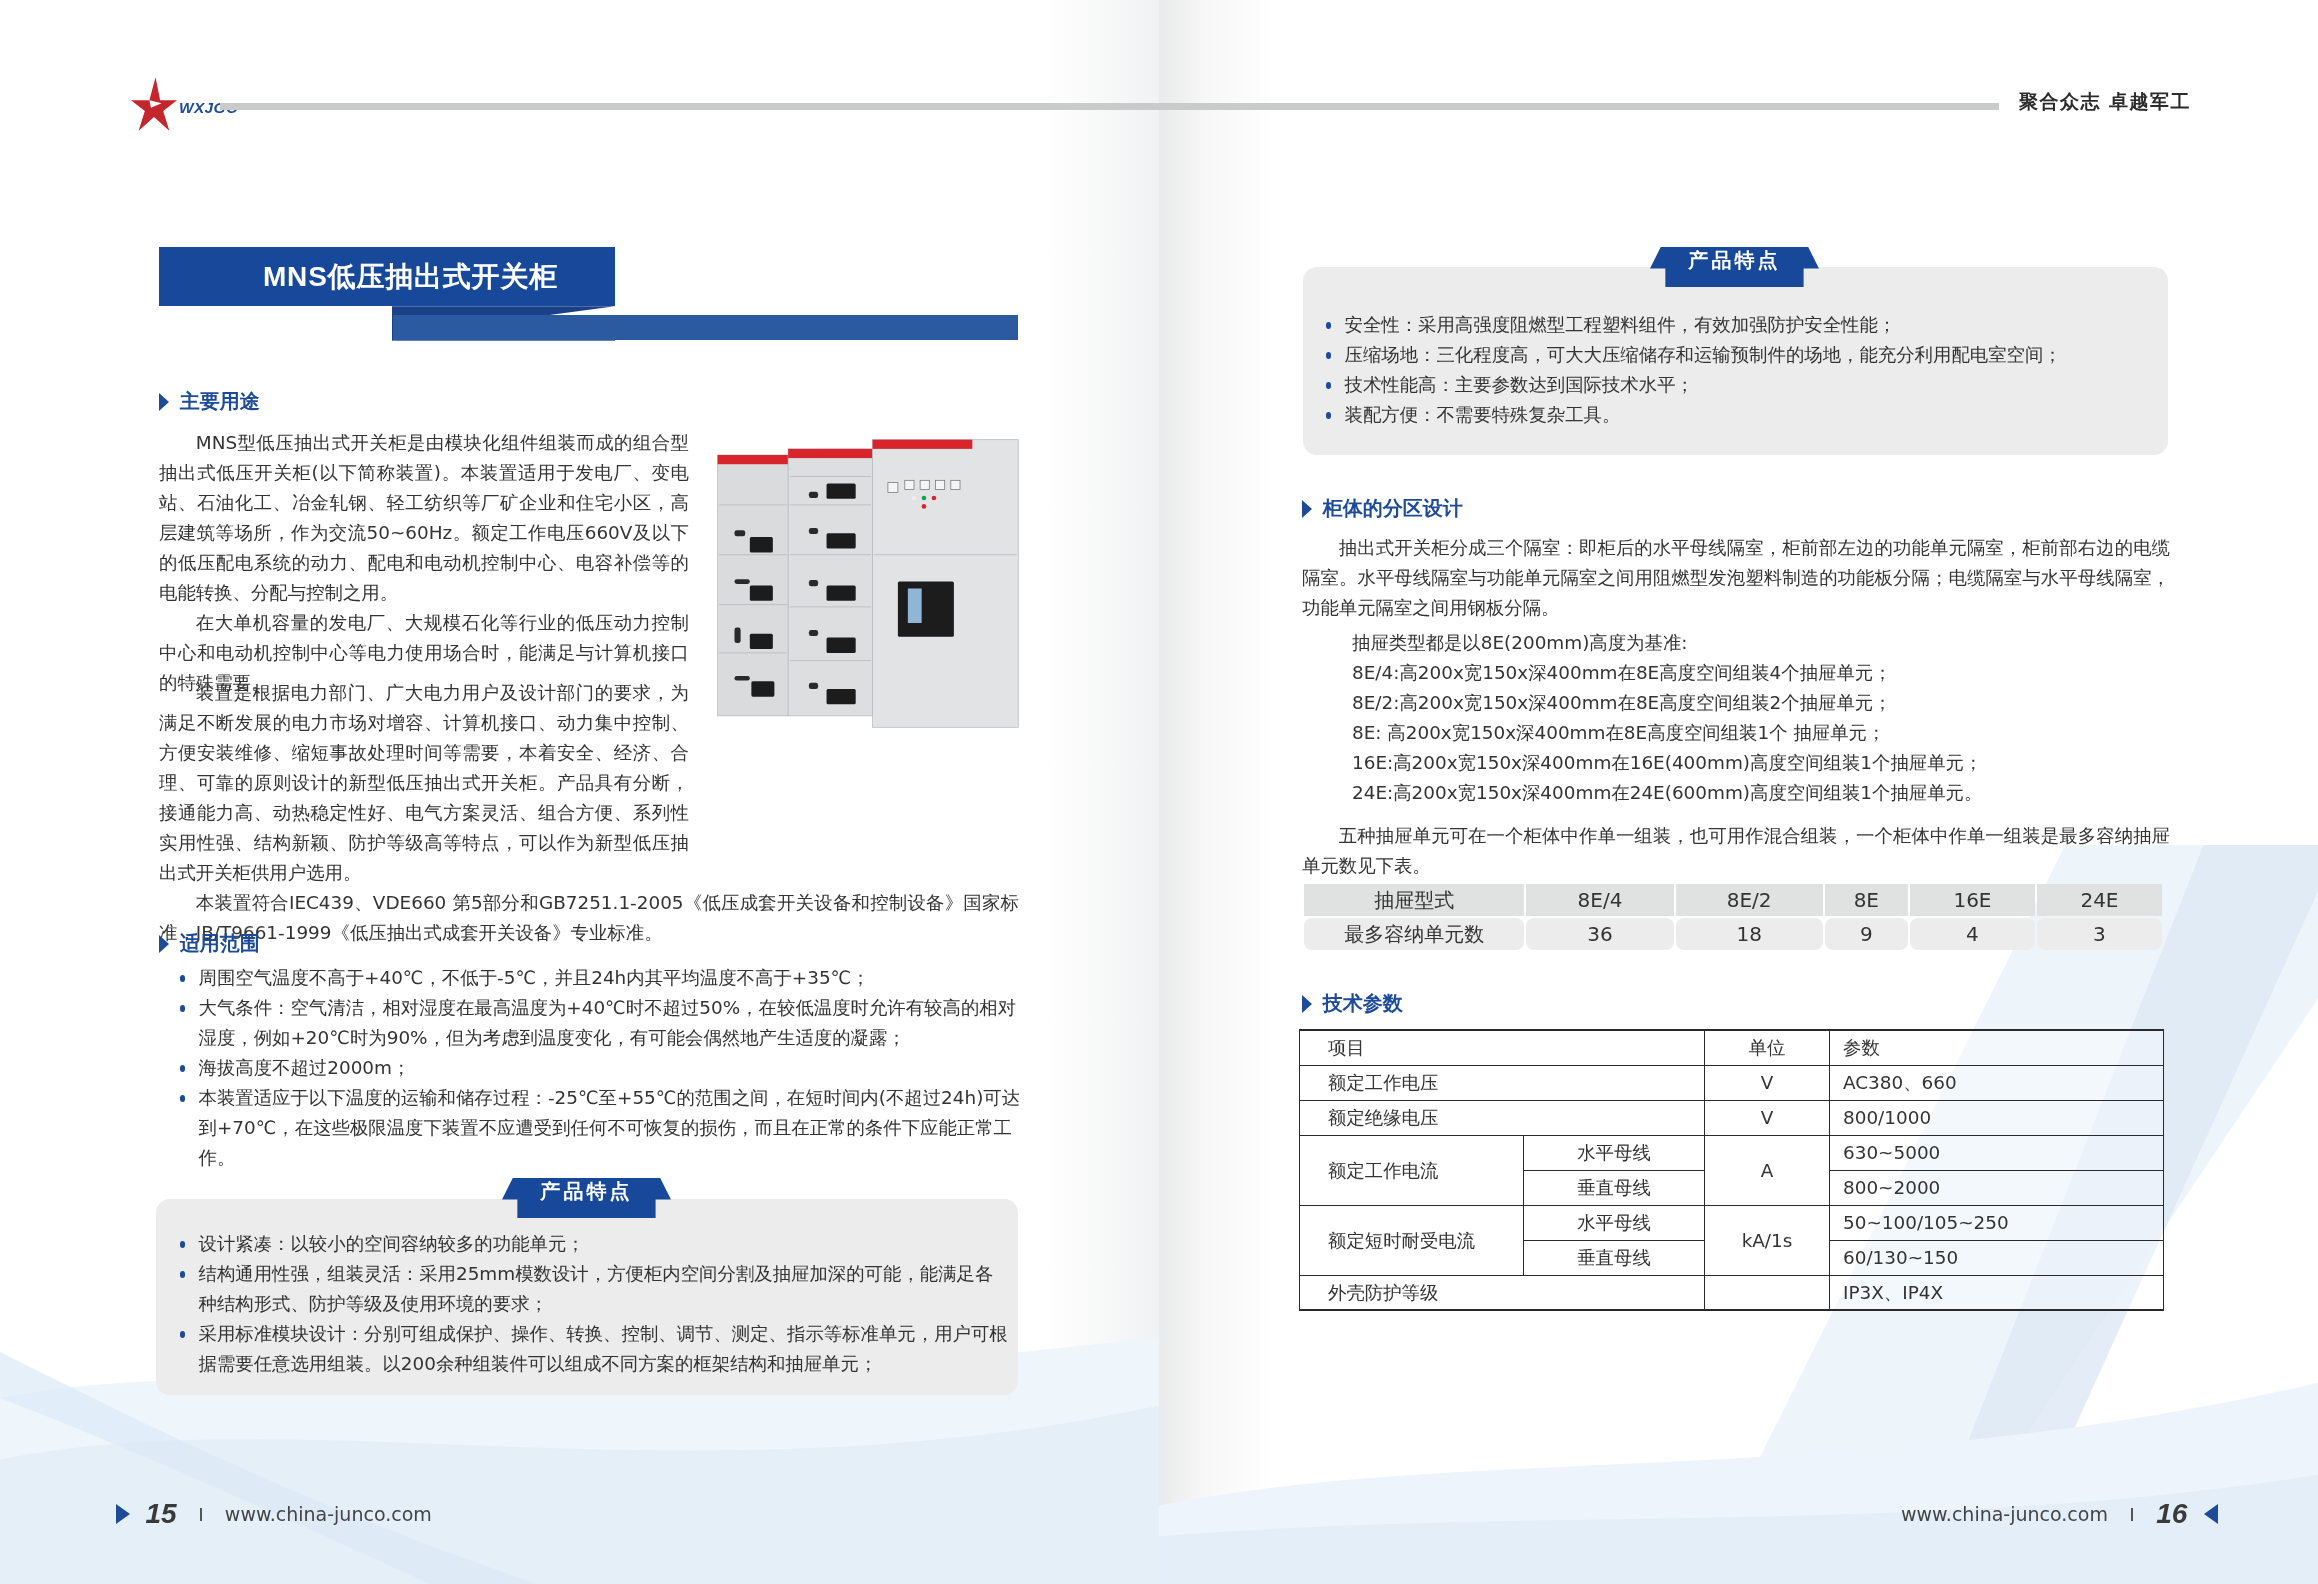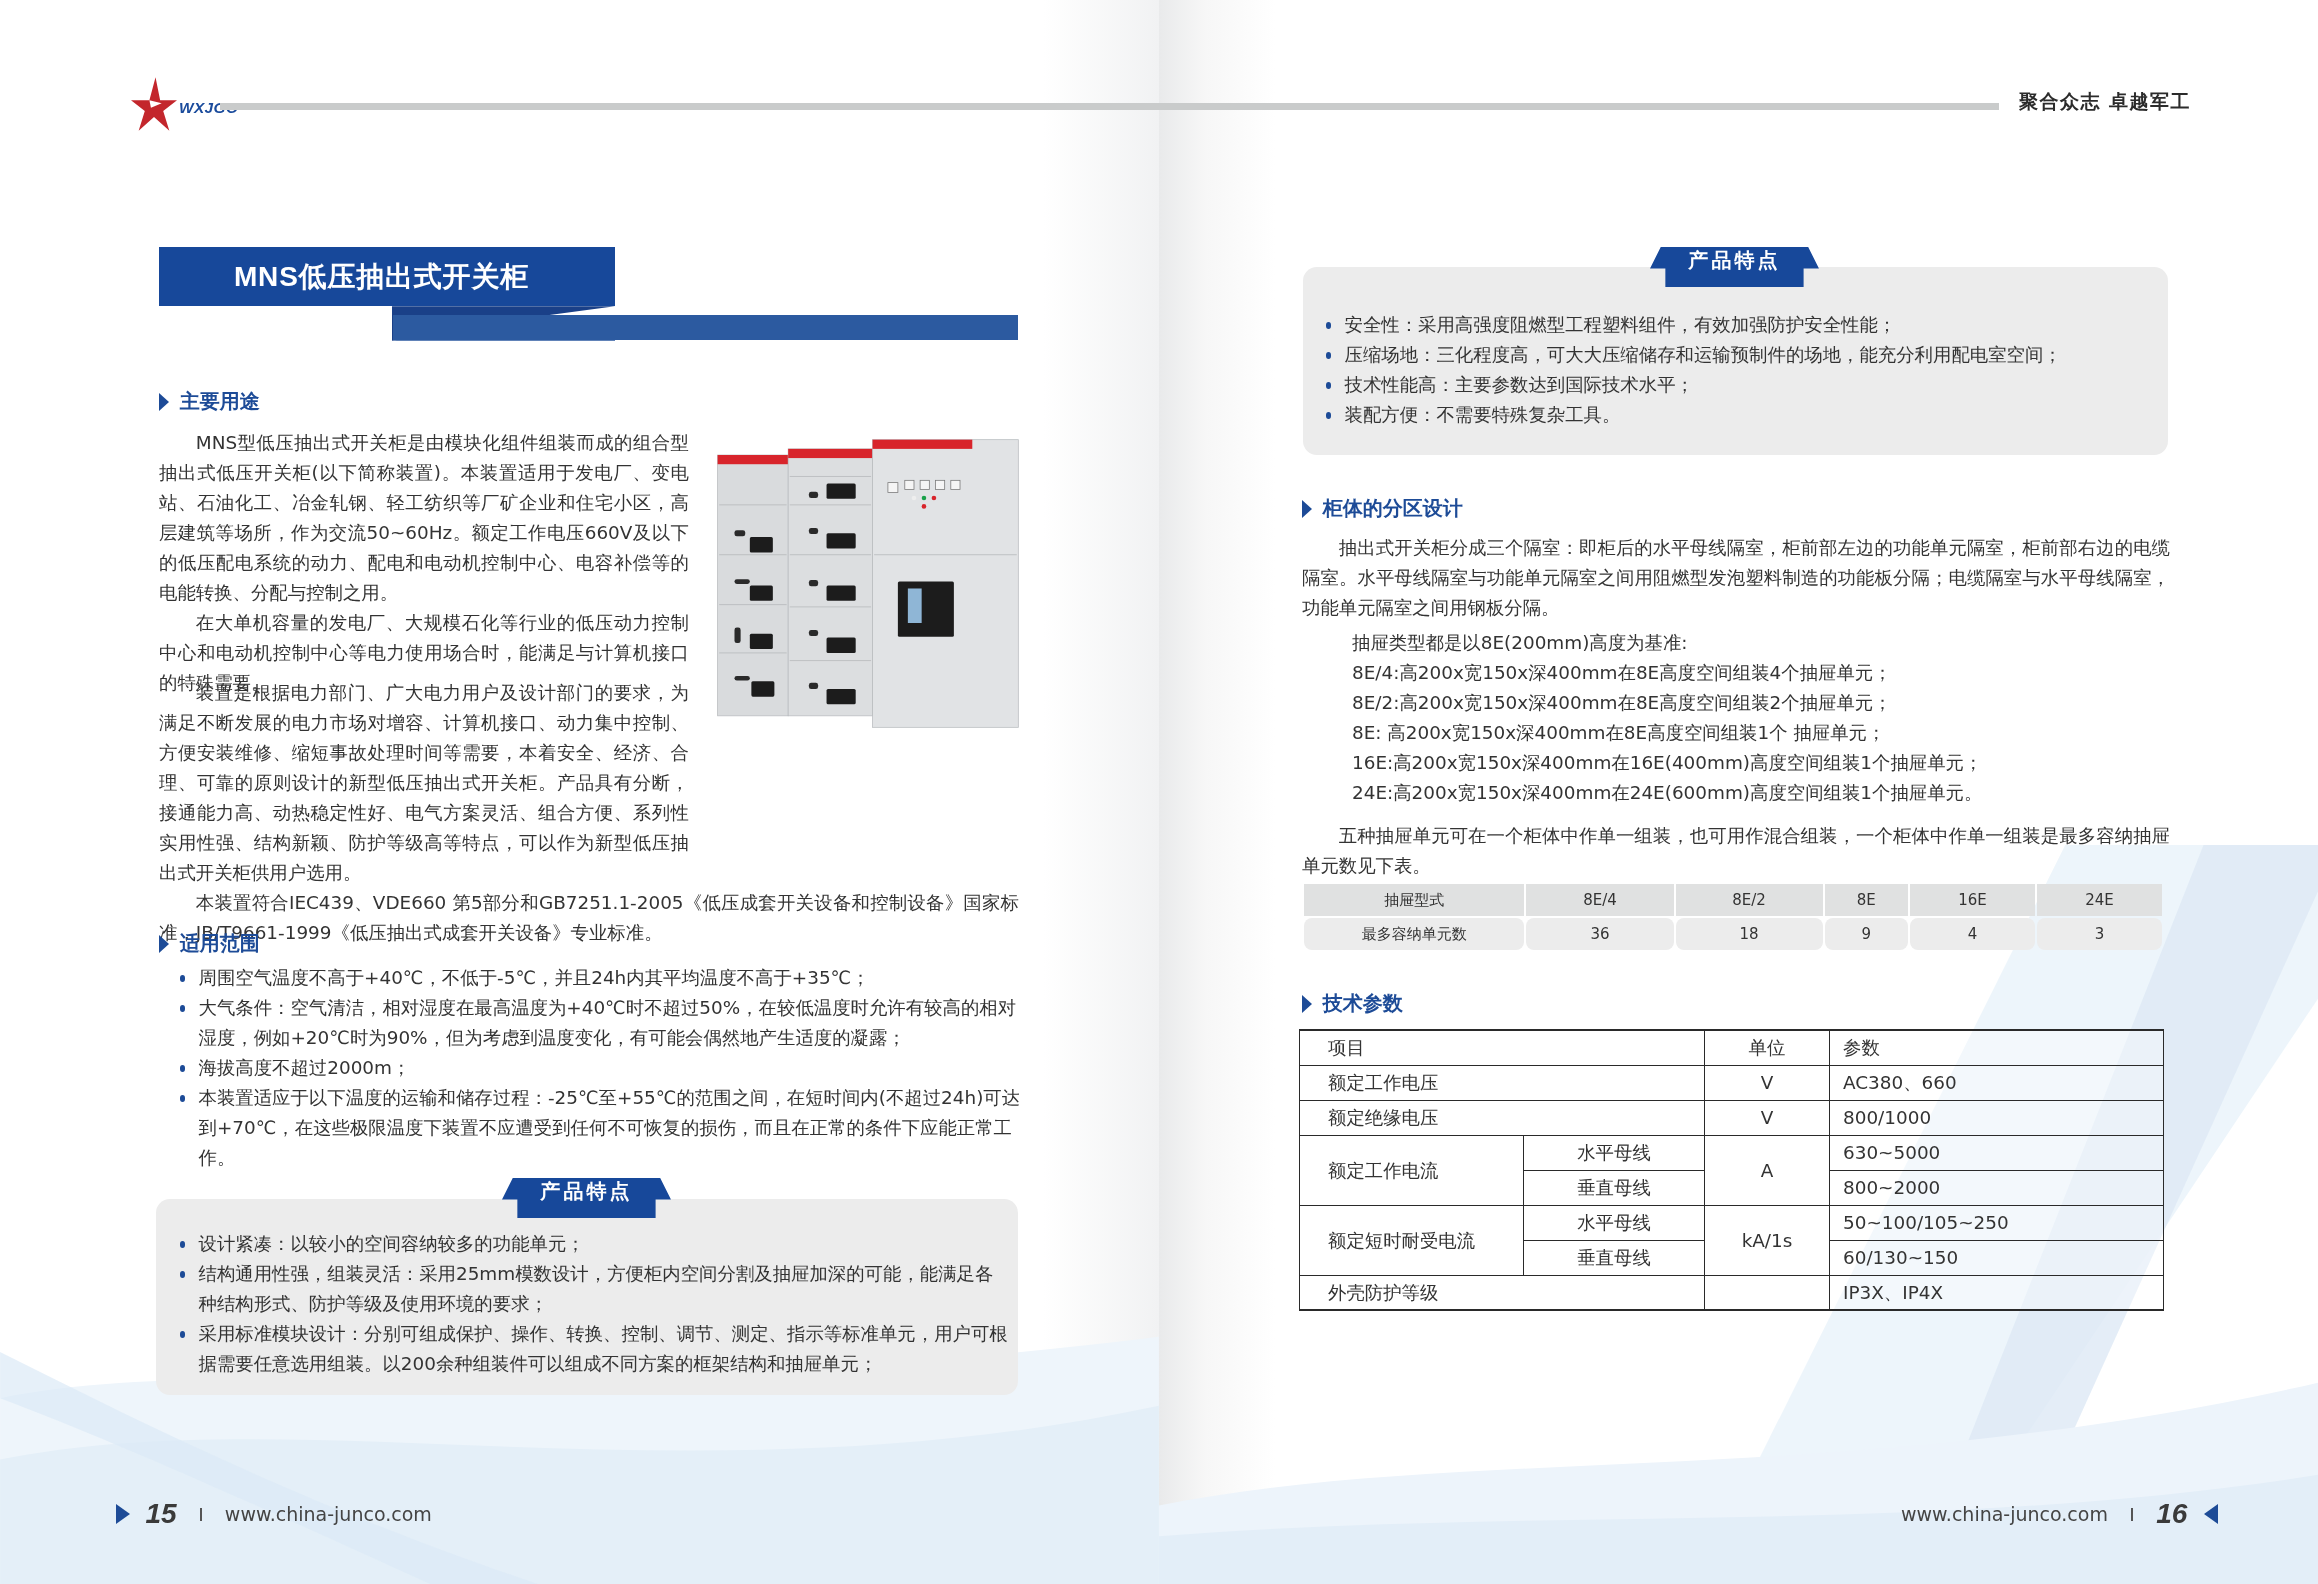--- a/index.html
+++ b/index.html
@@ -20,21 +20,21 @@
   .wave svg { display: block; }
 
   
   .logo { position: absolute; left: 131px; top: 77px; width: 100px; height: 61px; }
   .logo-text { position: absolute; left: 48px; top: 21.5px; font-family: "Liberation Sans", sans-serif; font-style: italic; font-weight: bold; font-size: 15.4px; color: #1a4b9c; letter-spacing: 0.4px; }
   .header-rule-left { position: absolute; left: 220px; top: 103px; width: 939px; height: 7px; background: #c9cbcb; }
   .header-rule-right { position: absolute; left: 0; top: 103px; width: 840px; height: 7px; background: #c9cbcb; }
   .slogan { position: absolute; left: 860px; top: 89px; font-size: 19px; font-weight: bold; color: #2b2b2b; letter-spacing: 1.5px; white-space: nowrap; }
 
   
-  .title-banner { position: absolute; left: 159px; top: 247px; width: 456px; height: 59px; background: #17489a; display: flex; align-items: center; }
+  .title-banner { position: absolute; left: 159px; top: 247px; width: 456px; height: 59px; background: #17489a; display: flex; align-items: center; padding-left: 29px; }
   .title-text { margin-left: 75px; color: #fff; font-size: 28px; font-weight: bold; font-family: "Liberation Sans", sans-serif; letter-spacing: 0.8px; }
   .title-strip { position: absolute; left: 393px; top: 315px; width: 625px; height: 25px; background: #2c5aa0; }
   .title-fold { position: absolute; left: 392px; top: 306px; width: 223px; height: 35px; }
 
   
   .sec-head { position: absolute; display: flex; align-items: center; font-size: 20px; font-weight: bold; color: #1d4b97; }
   .sec-head .arrow { width: 0; height: 0; border-top: 9.2px solid transparent; border-bottom: 9.2px solid transparent; border-left: 10px solid #1d4b97; margin-right: 10.8px; }
 
   .para { position: absolute; font-size: 18.4px; line-height: 30px; color: #333; text-align: justify; }
   .para p { text-indent: 2em; }
@@ -54,21 +54,21 @@
   .feat-tab span { position: relative; color: #fff; font-size: 20px; font-weight: bold; letter-spacing: 3.1px; }
 
   
   .footer { position: absolute; display: flex; align-items: center; font-size: 19px; color: #444; font-family: "DejaVu Sans", sans-serif; }
   .footer .pnum { font-family: "Liberation Sans", sans-serif; font-weight: bold; font-style: italic; font-size: 28px; color: #3a3a3a; }
   .footer .sep { width: 2.3px; height: 13px; background: #555; margin: 0 23px; }
   .tri-r { width: 0; height: 0; border-top: 10px solid transparent; border-bottom: 10px solid transparent; border-left: 14px solid #1d4b97; }
   .tri-l { width: 0; height: 0; border-top: 10px solid transparent; border-bottom: 10px solid transparent; border-right: 14px solid #1d4b97; }
 
   
-  .drawer-table { position: absolute; left: 1302px; top: 884px; width: 862px; border-collapse: separate; border-spacing: 2.3px; font-size: 15px; }
+  .drawer-table { position: absolute; left: 1302px; top: 884px; width: 862px; border-collapse: separate; border-spacing: 2.3px; font-size: 20px; }
   .drawer-table td { height: 32px; text-align: center; color: #333; }
   .drawer-table tr:first-child td { background: #e0e1e1; }
   .drawer-table tr:last-child td { background: #ececec; border-radius: 8px; }
 
   
   .spec-table { position: absolute; left: 1299px; top: 1029px; width: 865px; border-collapse: collapse; font-size: 18.4px; background: rgba(255,255,255,0.35); }
   .spec-table td { border: 1.5px solid #2a2a2a; height: 35px; color: #333; padding: 0 0 0 28px; }
   .spec-table td.c { text-align: center; padding: 0; }
   .spec-table td.num { padding-left: 13px; }
   .spec-table tr:first-child td { border-top-width: 2.3px; }

